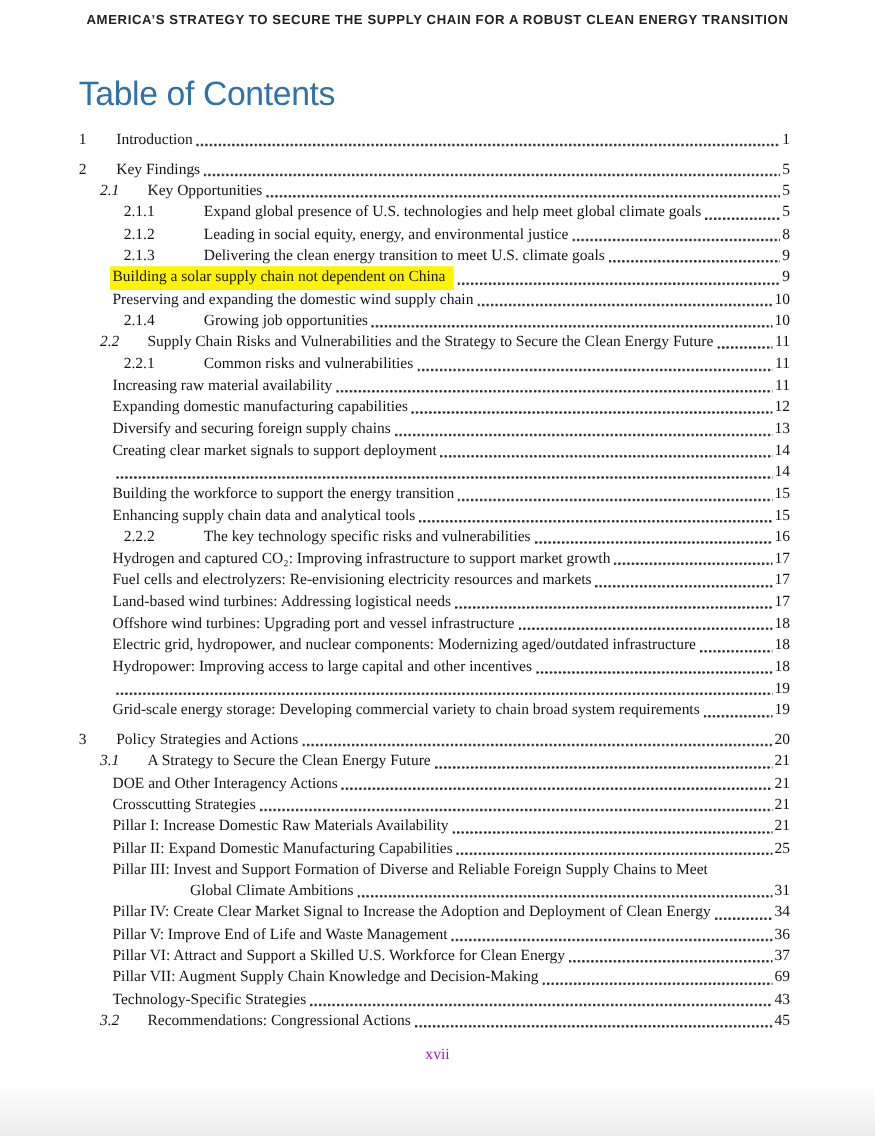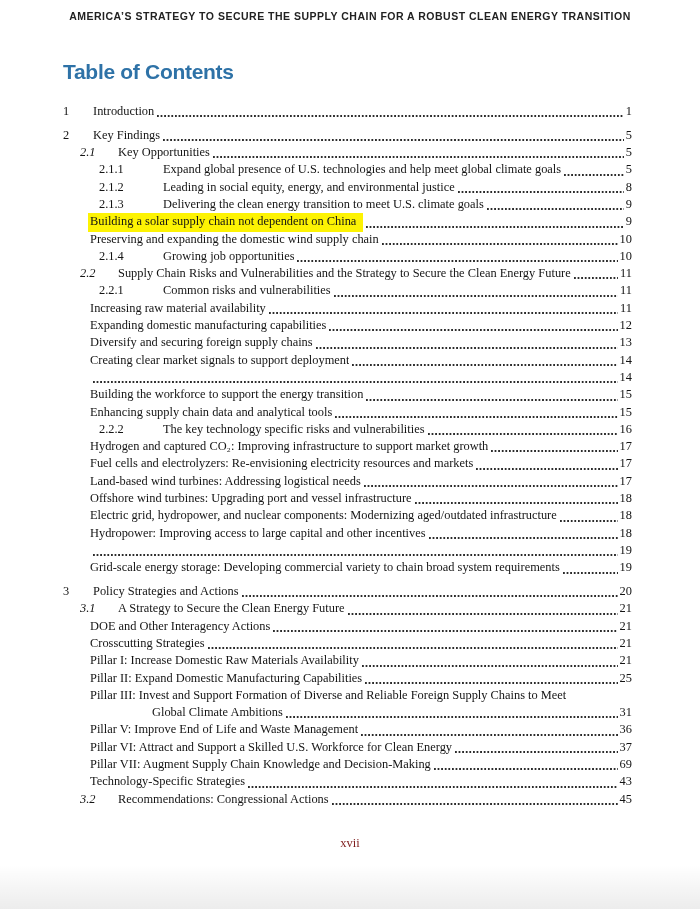--- a/index.html
+++ b/index.html
@@ -8,21 +8,21 @@
     font-family:"Liberation Serif","DejaVu Serif",serif;color:#141414;
   }
   .doc-header{
     position:absolute;top:10px;left:0;width:100%;text-align:center;
     font-family:"Liberation Sans","DejaVu Sans",sans-serif;
     font-size:10.5px;letter-spacing:0.5px;color:#222222;font-weight:600;
   }
   .page-title{
     position:absolute;top:60px;left:63px;margin:0;
     font-family:"Liberation Sans","DejaVu Sans",sans-serif;
-    font-size:21px;font-weight:bold;letter-spacing:-0.3px;
+    font-size:27px;font-weight:normal;letter-spacing:-0.3px;
     color:var(--heading-blue,#2e72a7);
   }
   .toc{
     position:absolute;top:103px;left:63px;right:68px;
   }
   .toc-row{
     display:flex;align-items:baseline;height:17.3px;line-height:17.3px;
     font-size:12.4px;white-space:nowrap;
   }
   .toc-row.sp{margin-top:6.5px;}
@@ -36,21 +36,21 @@
   .lab.hl{background:var(--highlight-yellow,#fdf303);padding:0 7px 1px 2px;margin-left:-2px;}
   .leader{
     flex:1 1 10px;min-width:10px;align-self:flex-end;height:2px;
     margin:0 2px 3px 3px;
     background-image:radial-gradient(circle at 1px 1px,#2b2b2b 0.9px,rgba(0,0,0,0) 1.1px);
     background-size:3.6px 2px;background-repeat:repeat-x;background-position:left bottom;
   }
   .pg{flex:none;text-align:right;}
   .footer-pagenum{
     position:absolute;top:836px;left:0;width:100%;text-align:center;
-    font-size:12.5px;color:#7f1d1d;
+    font-size:12.5px;color:#a21caf;
   }
   .bottom-shade{
     position:absolute;bottom:0;left:0;width:100%;height:44px;
     background:linear-gradient(to bottom,rgba(0,0,0,0) 0%,rgba(0,0,0,0.075) 100%);
     pointer-events:none;
   }
 </style>
 </head>
 <body style="--heading-blue: #2e72a7; --highlight-yellow: #fdf303; color: rgb(20, 20, 20);">
 
@@ -236,20 +236,25 @@
     </div>
     <div class="toc-row lvl-sub">
       <span class="lab">Pillar III: Invest and Support Formation of Diverse and Reliable Foreign Supply Chains to Meet</span>
     </div>
     <div class="toc-row lvl-cont">
       <span class="lab">Global Climate Ambitions</span>
       <span class="leader"></span>
       <span class="pg">31</span>
     </div>
     <div class="toc-row lvl-sub">
+      <span class="lab">Pillar IV: Create Clear Market Signal to Increase the Adoption and Deployment of Clean Energy</span>
+      <span class="leader"></span>
+      <span class="pg">34</span>
+    </div>
+    <div class="toc-row lvl-sub">
       <span class="lab">Pillar V: Improve End of Life and Waste Management</span>
       <span class="leader"></span>
       <span class="pg">36</span>
     </div>
     <div class="toc-row lvl-sub">
       <span class="lab">Pillar VI: Attract and Support a Skilled U.S. Workforce for Clean Energy</span>
       <span class="leader"></span>
       <span class="pg">37</span>
     </div>
     <div class="toc-row lvl-sub">

